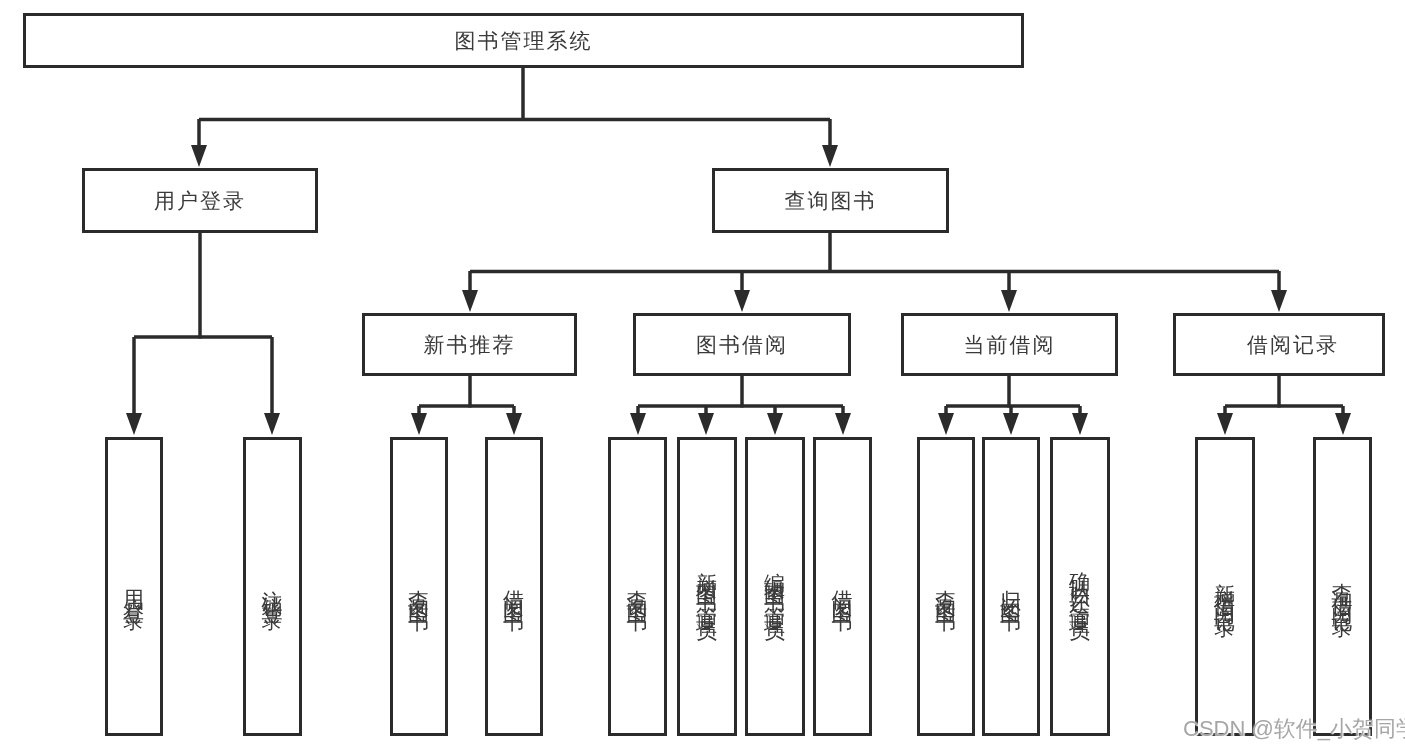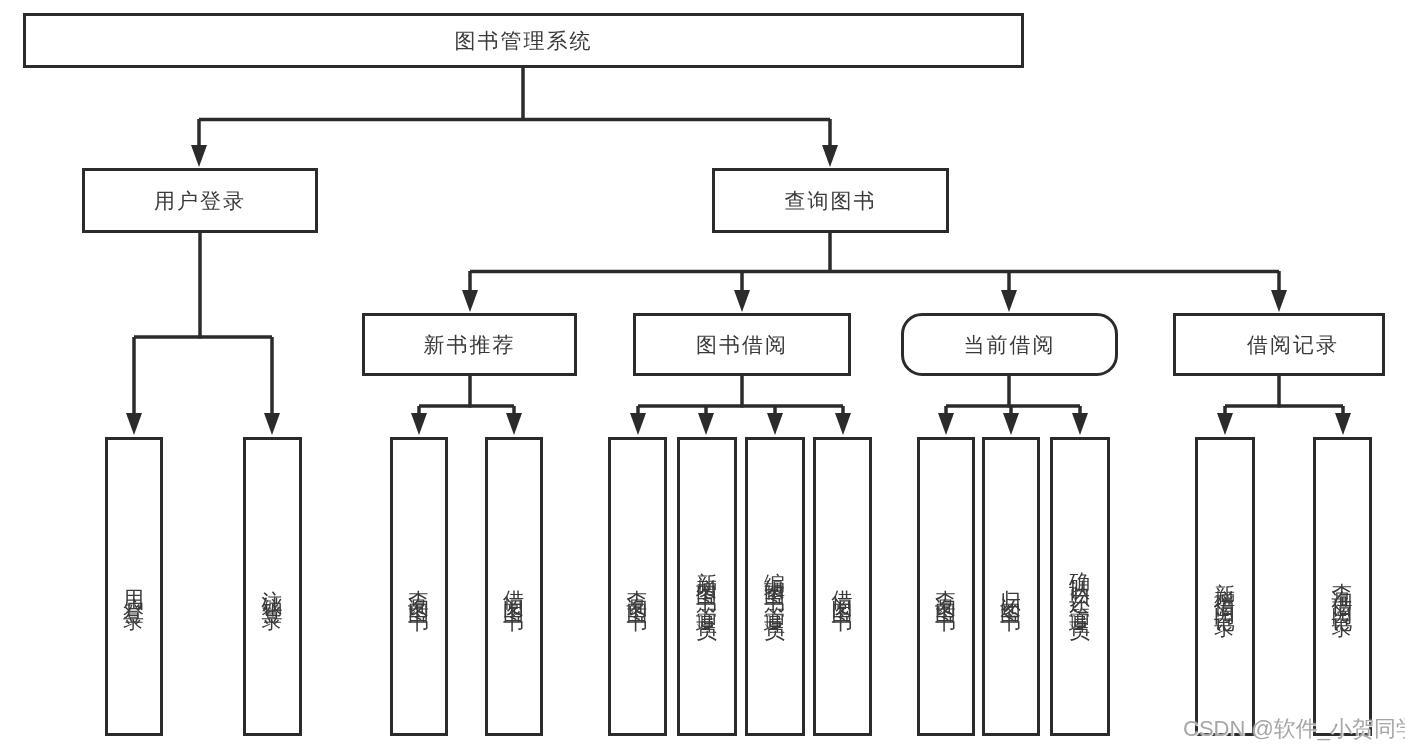--- a/index.html
+++ b/index.html
@@ -40,21 +40,21 @@
     font-size: 21px;
     line-height: 1;
     padding: 6px 0;
   }
   
   #b-root      { left: 23px;  top: 13px;  width: 1001px; height: 55px; }
   #b-l2-0      { left: 82px;  top: 168px; width: 236px;  height: 65px; }
   #b-l2-1      { left: 712px; top: 168px; width: 237px;  height: 65px; }
   #b-l3-0      { left: 362px; top: 313px; width: 215px;  height: 63px; }
   #b-l3-1      { left: 633px; top: 313px; width: 218px;  height: 63px; }
-  #b-l3-2      { left: 901px; top: 313px; width: 217px;  height: 63px; border-radius: 21px; }
+  #b-l3-2      { left: 901px; top: 313px; width: 217px;  height: 63px; }
   #b-l3-3      { left: 1173px;top: 313px; width: 212px;  height: 63px; padding-left: 28px; }
   
   .leaf { top: 437px; height: 299px; }
   #leaf-0  { left: 105px;  width: 58px; }
   #leaf-1  { left: 243px;  width: 59px; }
   #leaf-2  { left: 390px;  width: 58px; }
   #leaf-3  { left: 485px;  width: 58px; }
   #leaf-4  { left: 608px;  width: 59px; }
   #leaf-5  { left: 677px;  width: 60px; }
   #leaf-6  { left: 745px;  width: 60px; }

